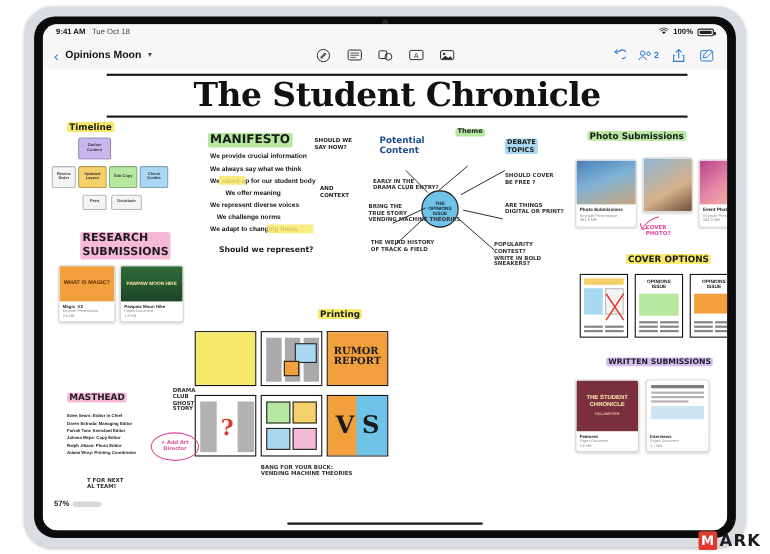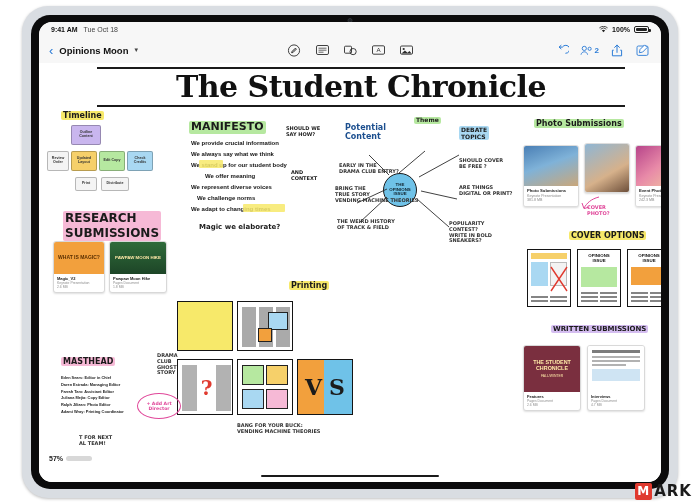--- a/index.html
+++ b/index.html
@@ -385,21 +385,21 @@
           <div class="abs mono-list" style="left:152px; top:98px;">We stand up for our student body</div>
           <div class="abs hl hl-yellow" style="left:160px; top:97px; width:24px; height:8px; opacity:.85; border-radius:1px;"></div>
           <div class="abs mono-list" style="left:166px; top:109px;">We offer meaning</div>
           <div class="abs mono-list" style="left:152px; top:120px;">We represent diverse voices</div>
           <div class="abs mono-list" style="left:158px; top:131px;">We challenge norms</div>
           <div class="abs mono-list" style="left:152px; top:142px;">We adapt to changing times</div>
           <div class="abs hl hl-yellow" style="left:204px; top:141px; width:42px; height:8px; opacity:.85; border-radius:1px;"></div>
 
           <div class="abs hand xs" style="left:247px; top:63px; color:#222;">SHOULD WE<br>SAY HOW?</div>
           <div class="abs hand xs" style="left:252px; top:107px;">AND<br>CONTEXT</div>
-          <div class="abs hand sm" style="left:160px; top:160px; font-size:7px;">Magic we elaborate?</div>
+          <div class="abs hand sm" style="left:160px; top:160px; font-size:7px;">Should we represent?</div>
 
           <div class="abs hand md" style="left:306px; top:60px; color:#1c4f8f;">Potential<br>Content</div>
           <div class="abs hand sm hl hl-green" style="left:375px; top:54px;">Theme</div>
           <div class="abs hand sm hl hl-blue" style="left:420px; top:63px; line-height:1.2;">DEBATE<br>TOPICS</div>
 
           <div class="abs bubble" style="left:344px; top:110px; width:34px; height:34px;">THE<br>OPINIONS<br>ISSUE</div>
 
           <svg class="abs" style="left:290px; top:78px; width:150px; height:110px;">
             <path d="M40 14 L60 34" stroke="#2b2b2b" stroke-width=".9" fill="none"></path>
             <path d="M96 10 L70 32" stroke="#2b2b2b" stroke-width=".9" fill="none"></path>
@@ -440,21 +440,21 @@
               <div class="s">242.3 MB</div>
             </div>
           </div>
 
           <div class="abs hand xs" style="left:548px; top:142px; color:#e0489a;">COVER<br>PHOTO?</div>
           <svg class="abs" style="left:540px; top:132px; width:24px; height:16px;">
             <path d="M20 2 C12 4 8 8 5 13" stroke="#e0489a" stroke-width="1" fill="none"></path>
             <path d="M3 8 L5 13.6 L10.4 12" stroke="#e0489a" stroke-width="1" fill="none" stroke-linejoin="round"></path>
           </svg>
 
-          <div class="abs hand sm hl hl-pink" style="left:24px; top:148px; font-size:12px; line-height:1.25;">RESEARCH<br>SUBMISSIONS</div>
+          <div class="abs hand sm hl hl-pink" style="left:34px; top:148px; font-size:10px; line-height:1.25;">RESEARCH<br>SUBMISSIONS</div>
 
           <div class="abs res-card" style="left:14px; top:178px; width:52px; height:52px;">
             <div class="res-cover" style="background:#f2a03d; display:flex;align-items:center;justify-content:center;">
               <span style="font-size:5px;font-weight:800;color:#5a2f00;text-align:center;line-height:1.15;">WHAT IS MAGIC?</span>
             </div>
             <div class="res-meta">
               <div class="t">Magic_V2</div>
               <div class="s">Keynote Presentation</div>
               <div class="s">2.6 MB</div>
             </div>
@@ -515,20 +515,24 @@
           </div>
 
           <div class="abs news" style="left:198px; top:238px; width:56px; height:50px;">
             <div class="col" style="left:4px; top:5px; width:14px; height:40px; background:#555; opacity:.5;"></div>
             <div class="col" style="left:21px; top:5px; width:14px; height:40px; background:#555; opacity:.5;"></div>
             <div class="col" style="left:38px; top:5px; width:14px; height:40px; background:#555; opacity:.5;"></div>
             <div class="blk" style="left:30px; top:10px; width:20px; height:18px; background:#a9d8f2; border:1px solid #222;"></div>
             <div class="blk" style="left:20px; top:26px; width:14px; height:14px; background:#f2a03d; border:1px solid #222;"></div>
           </div>
 
+          <div class="abs news" style="left:258px; top:238px; width:56px; height:50px;">
+            <div class="blk" style="left:0; top:0; right:0; bottom:0; background:#f2a03d;"></div>
+            <div class="blk" style="left:3px; top:8px; right:3px; height:30px; display:flex;flex-direction:column;align-items:center;justify-content:center;font-family:'DejaVu Serif',serif;font-weight:800;font-size:9px;color:#1b1b1b;line-height:1.05;">RUMOR<br>REPORT</div>
+          </div>
 
           <div class="abs news" style="left:138px; top:296px; width:56px; height:56px;">
             <div class="col" style="left:4px; top:5px; width:15px; height:46px; background:#555; opacity:.45;"></div>
             <div class="col" style="left:38px; top:5px; width:15px; height:46px; background:#555; opacity:.45;"></div>
             <div class="blk" style="left:20px; top:10px; width:17px; height:36px; display:flex;align-items:center;justify-content:center;font-family:'DejaVu Serif',serif;font-weight:800;font-size:20px;color:#e03a2f;">?</div>
           </div>
 
           <div class="abs news" style="left:198px; top:296px; width:56px; height:56px;">
             <div class="blk" style="left:4px; top:5px; width:22px; height:20px; background:#b6e8a0; border:1px solid #222;"></div>
             <div class="blk" style="right:4px; top:5px; width:22px; height:20px; background:#f6d06a; border:1px solid #222;"></div>

